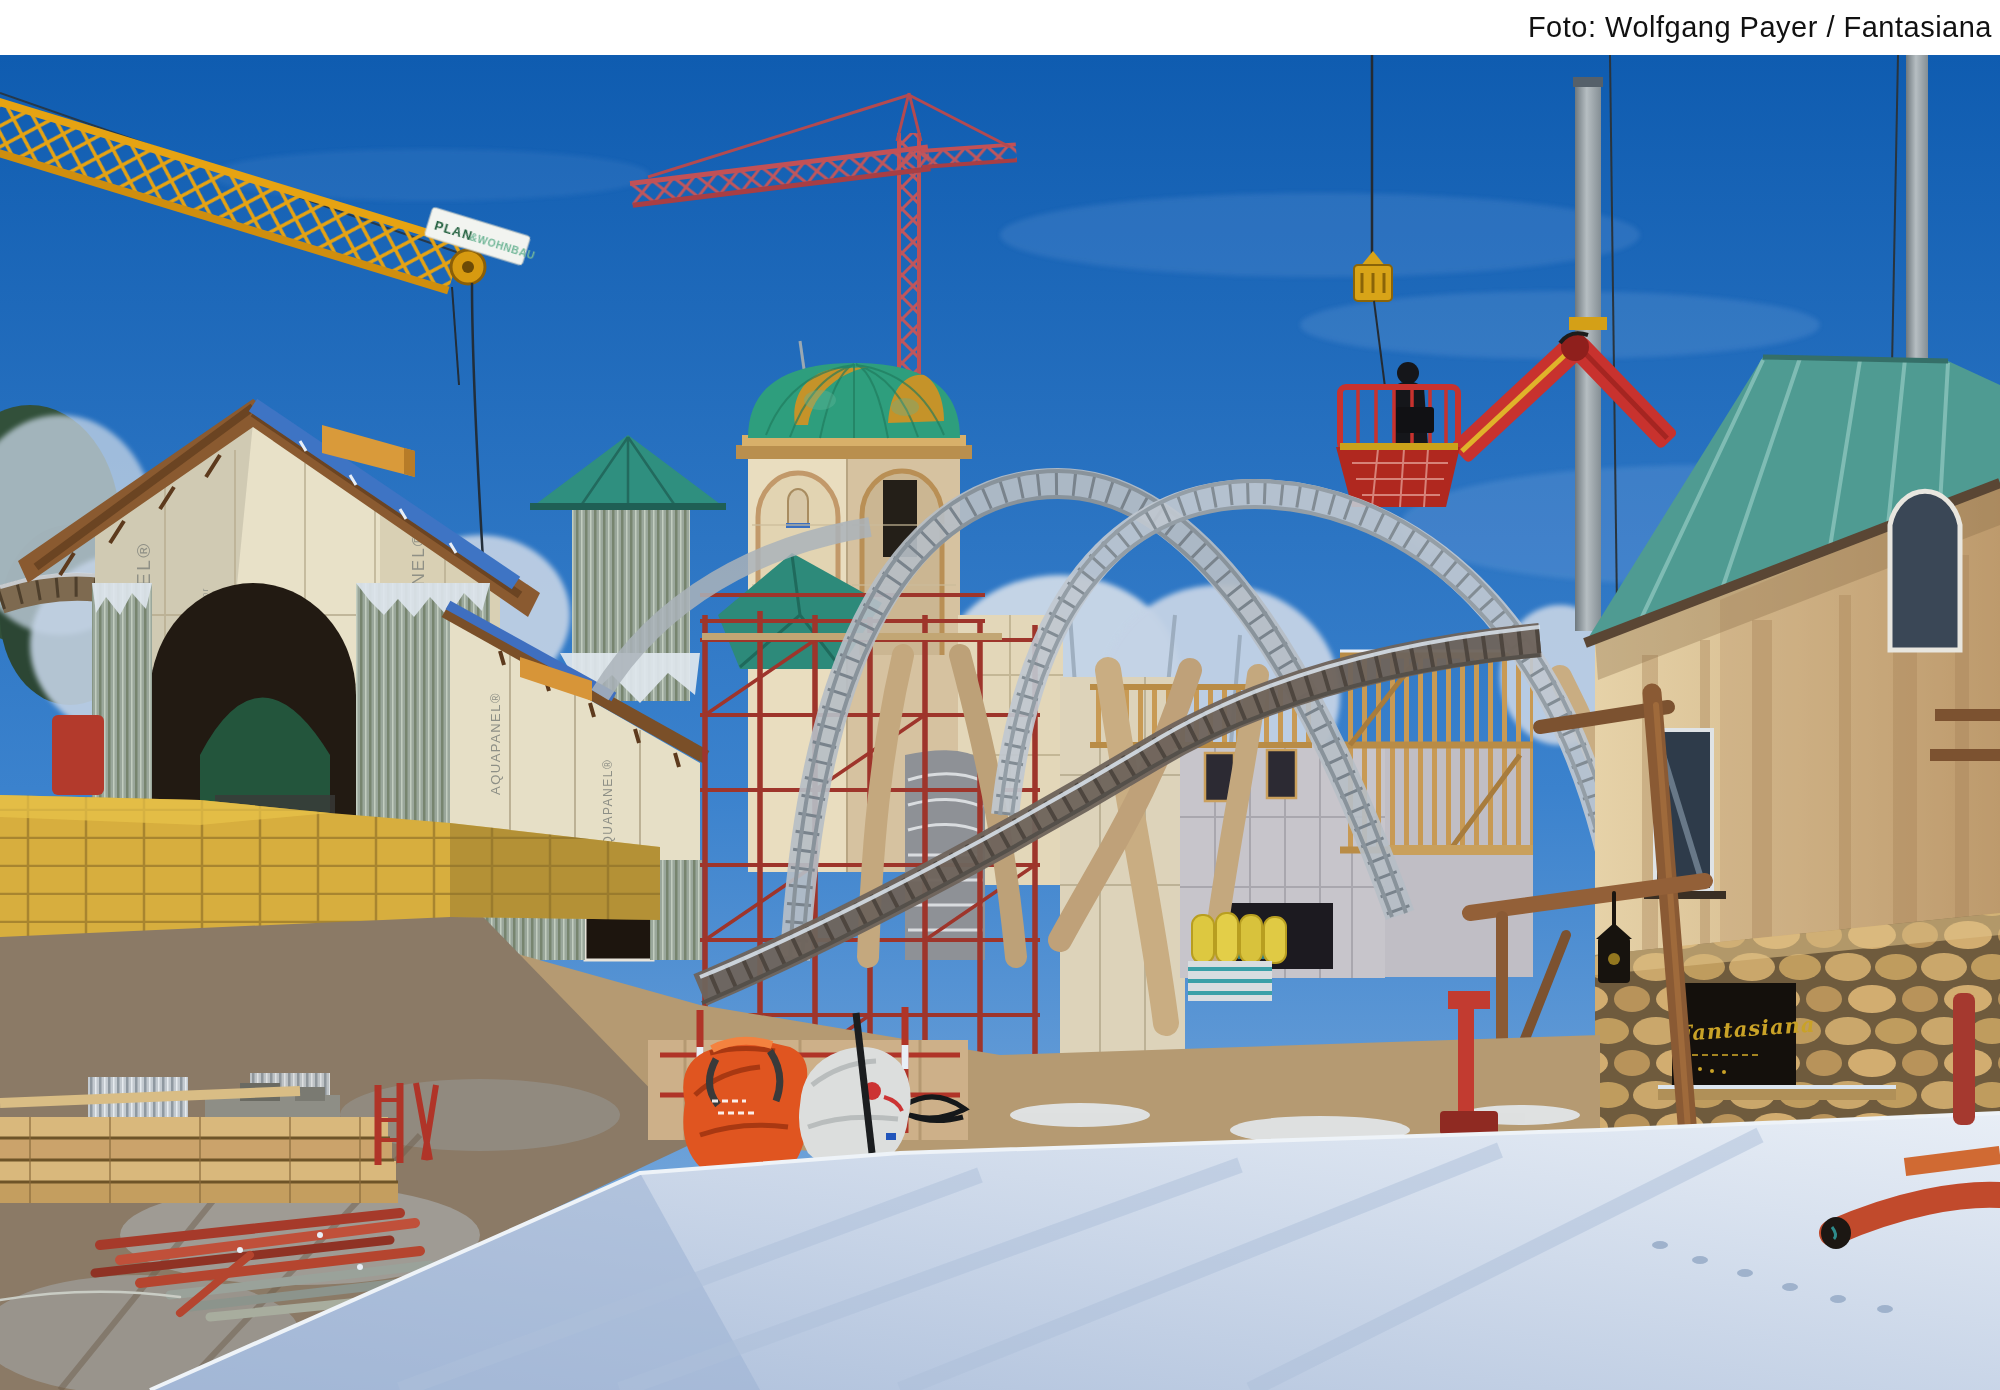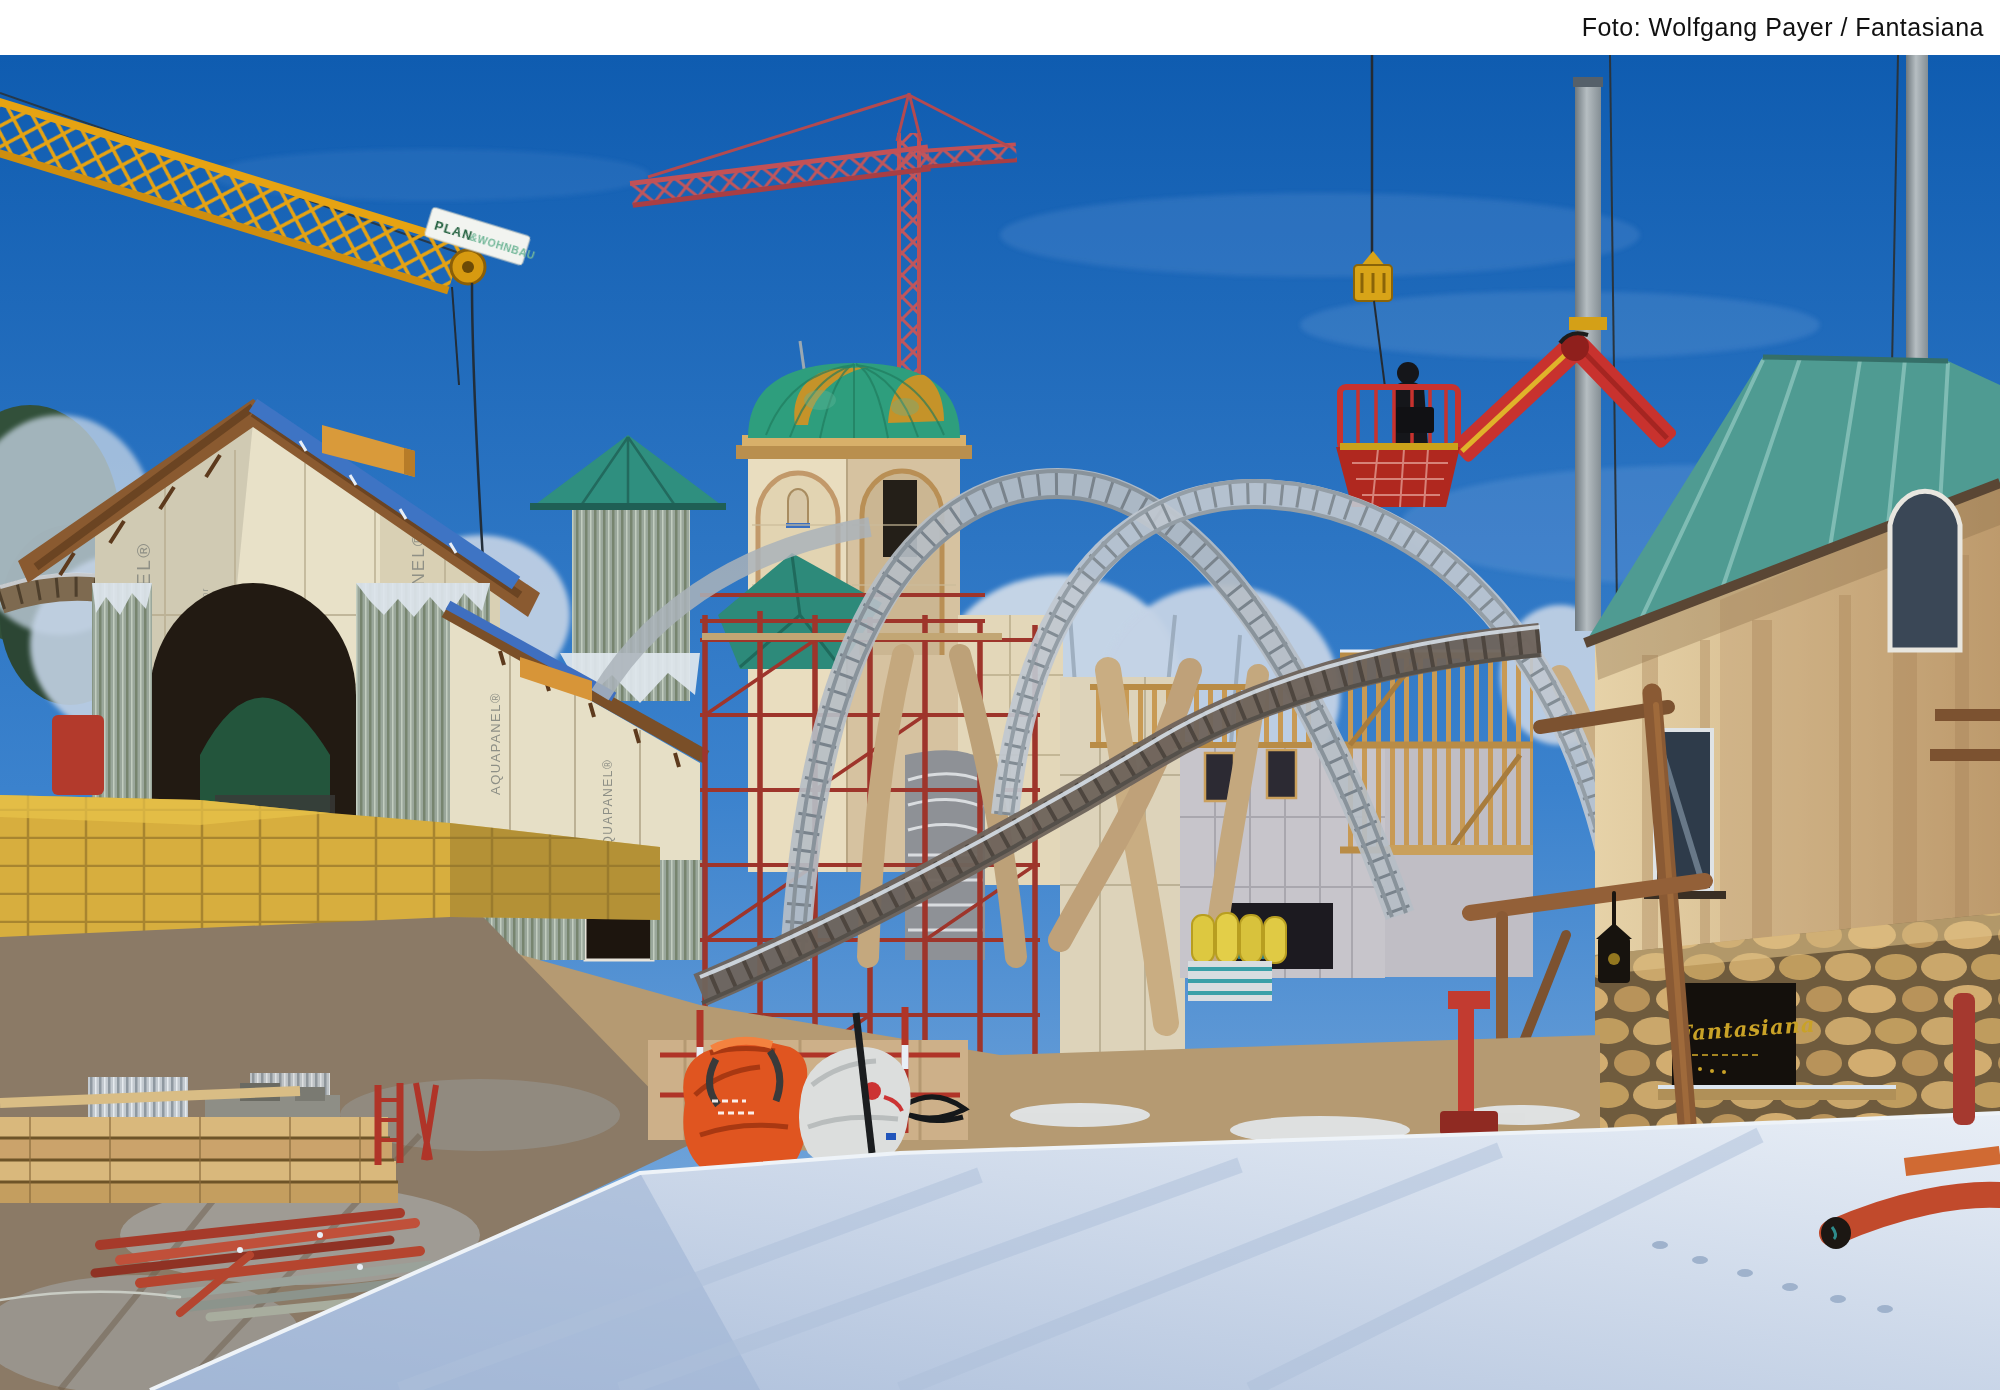--- a/index.html
+++ b/index.html
@@ -1,20 +1,20 @@
 <!DOCTYPE html>
 <html><head>
 <meta charset="utf-8">
 <style>
   html,body{margin:0;padding:0;background:#ffffff;}
   .frame{position:relative;width:2000px;height:1390px;overflow:hidden;background:#fff;
          font-family:"Liberation Sans", sans-serif;}
   .credit-bar{position:absolute;top:0;left:0;width:2000px;height:55px;background:#ffffff;
               display:flex;align-items:center;justify-content:flex-end;}
-  .credit-bar span{font-size:25px;color:#111;padding-right:16px;letter-spacing:.5px;margin-left:43px;}
+  .credit-bar span{font-size:29px;color:#111;padding-right:8px;letter-spacing:.5px;margin-left:43px;}
   .photo{position:absolute;top:55px;left:0;width:2000px;height:1335px;display:block;}
   svg text{font-family:"Liberation Sans", sans-serif;}
   .serif{font-family:"DejaVu Serif", serif;}
 </style>
 </head>
 <body>
 
 <div class="frame">
 
   <div class="credit-bar">

